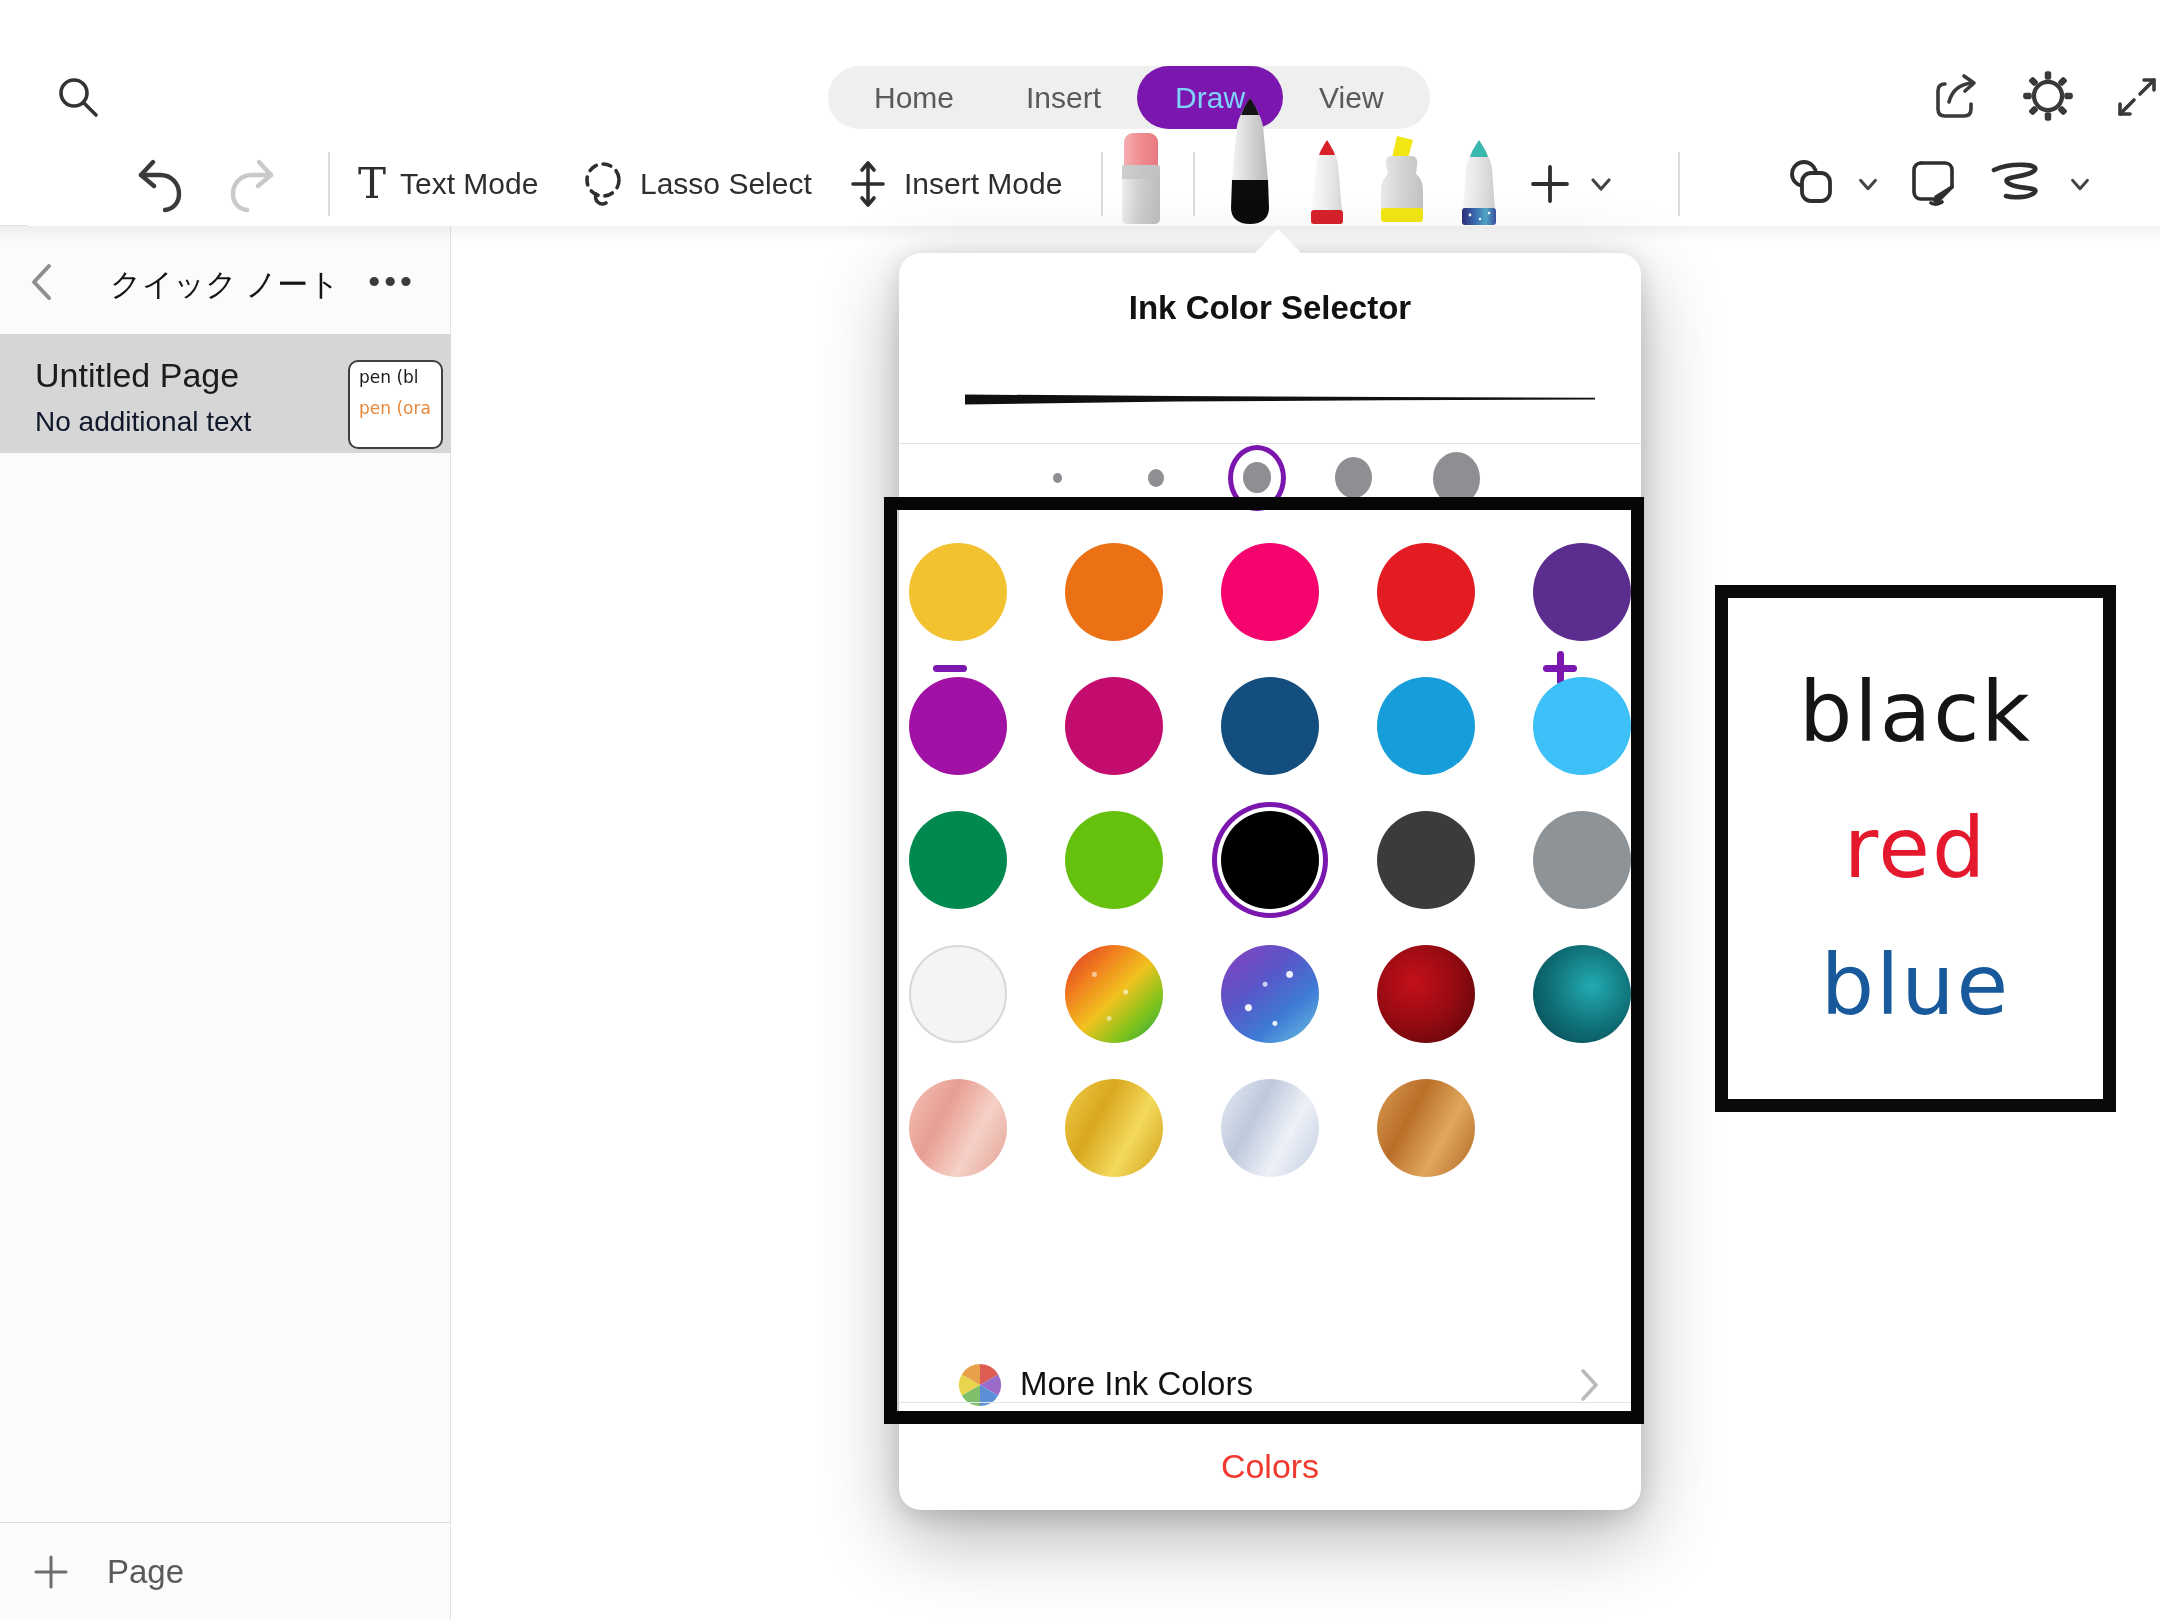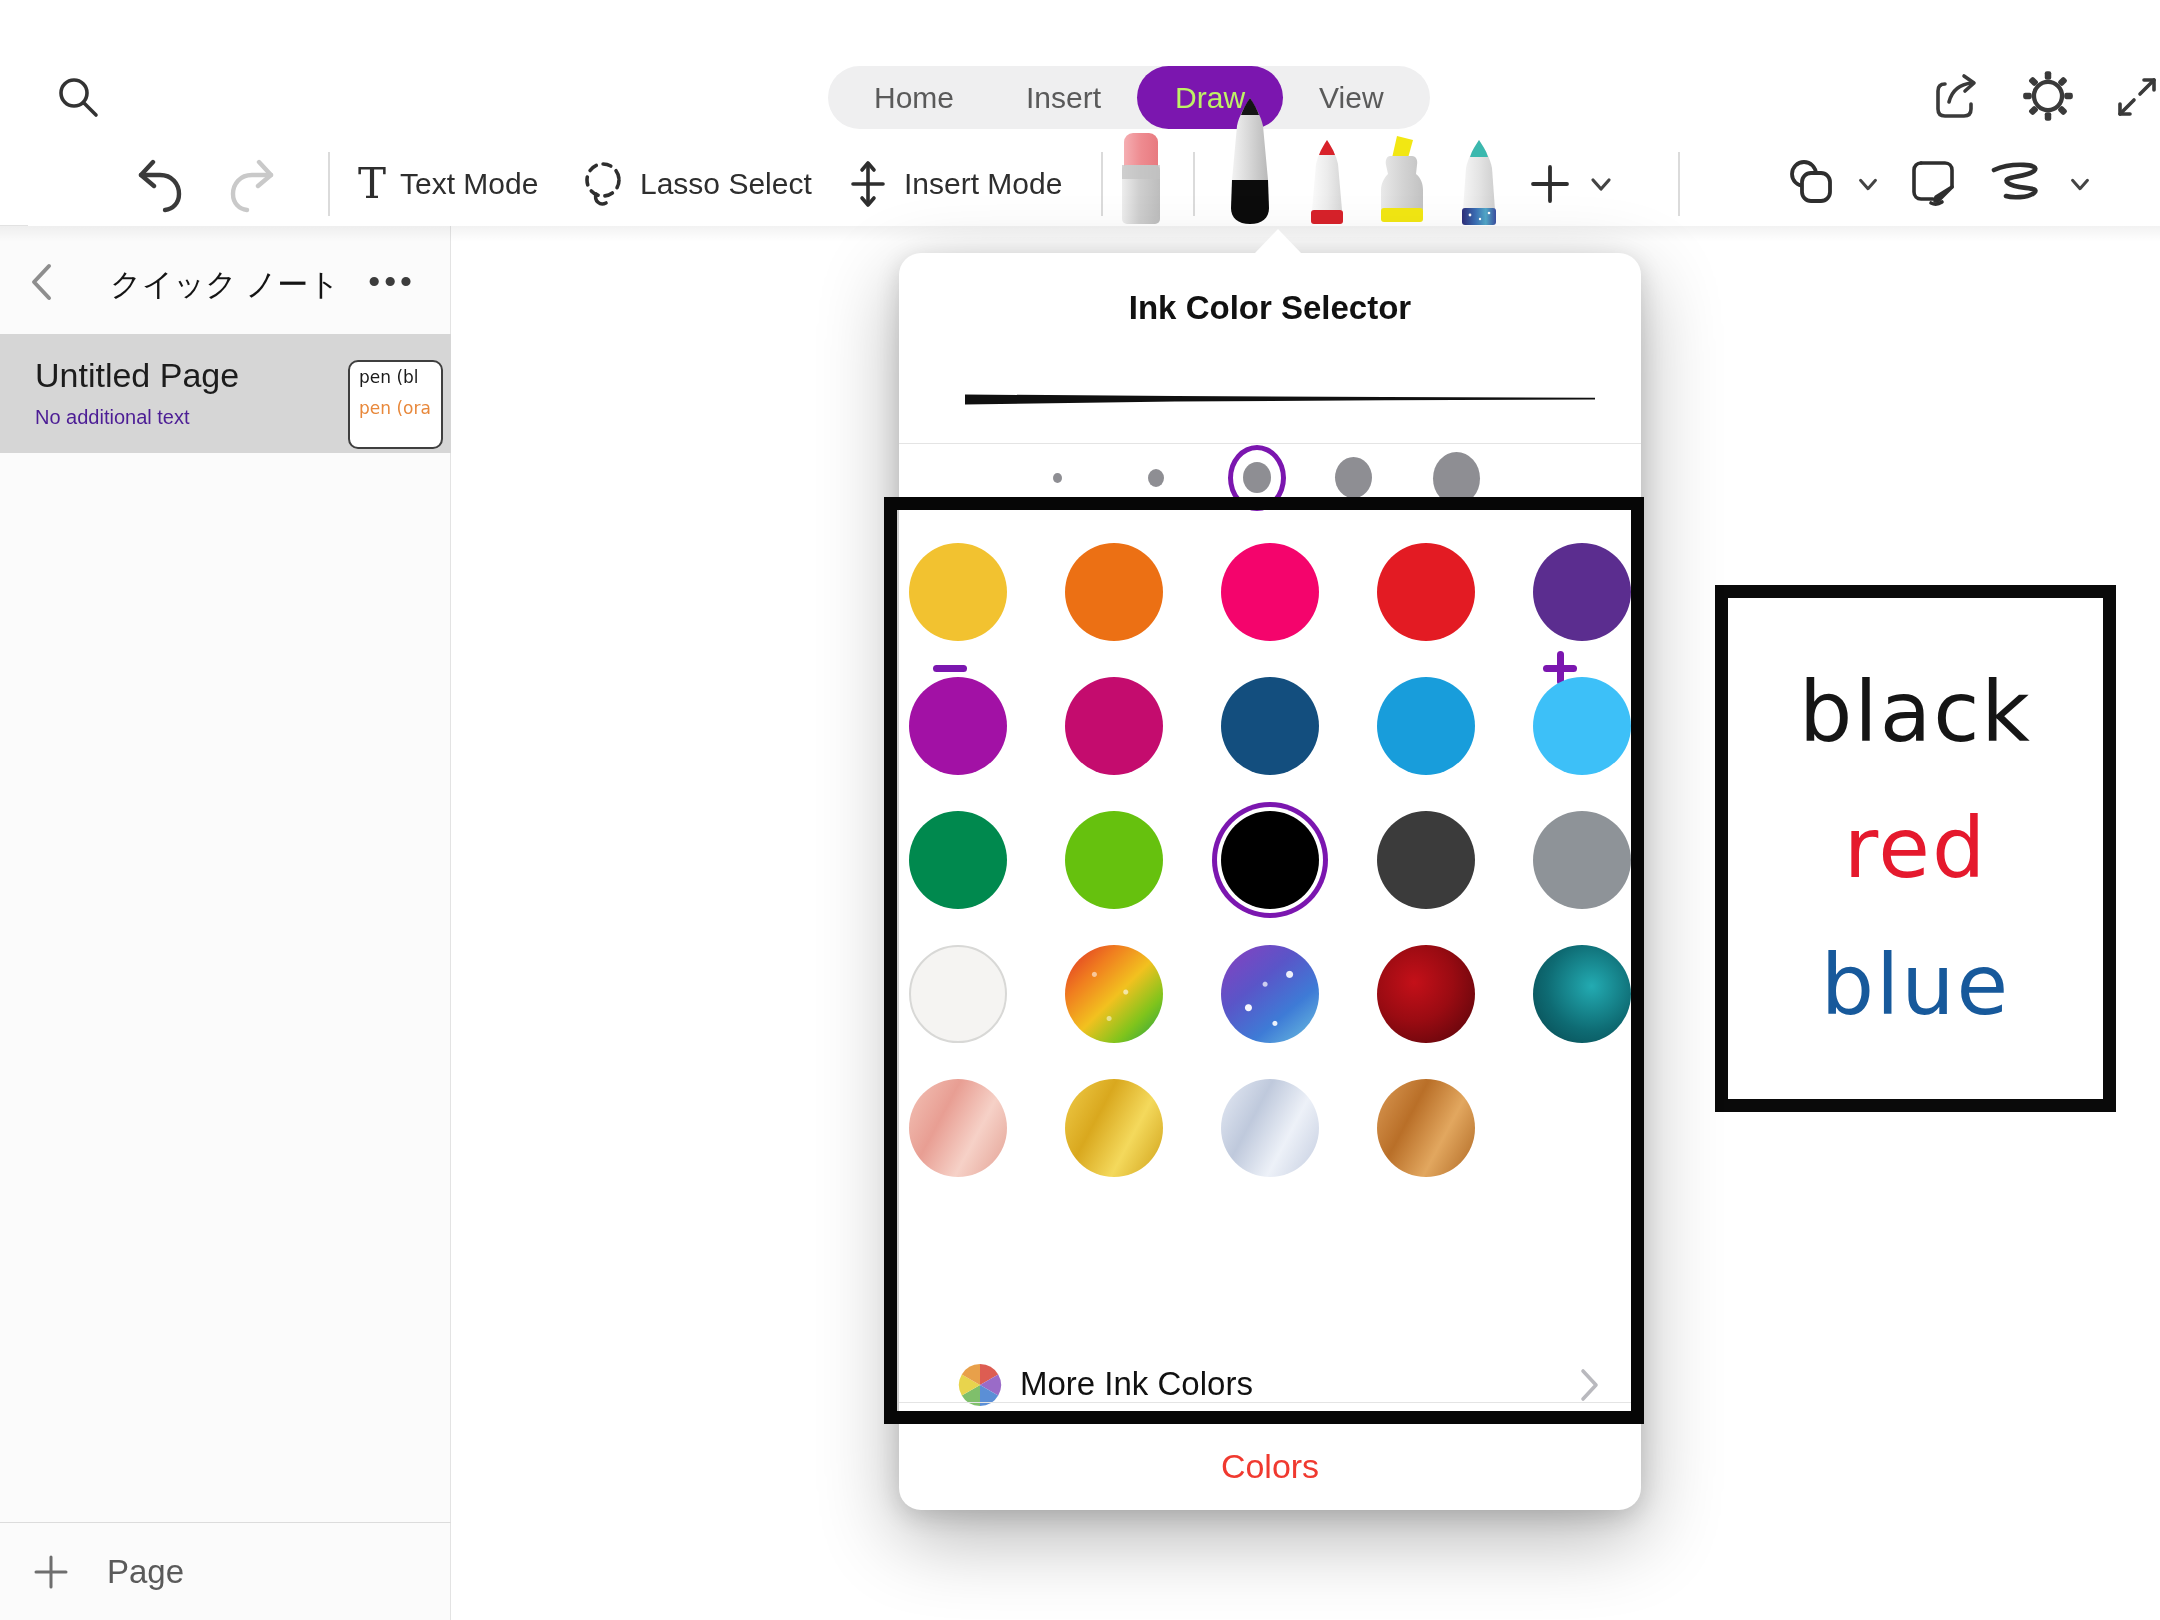--- a/index.html
+++ b/index.html
@@ -14,38 +14,38 @@
     background:linear-gradient(to bottom, rgba(0,0,0,0.05), rgba(0,0,0,0)); z-index:2; pointer-events:none; }
 
   .iconbtn { position:absolute; display:flex; align-items:center; justify-content:center; cursor:pointer; }
   svg { display:block; }
 
   
   #tabs { position:absolute; left:800px; top:66px; height:63px; background:#EFEFF0; border-radius:32px;
     display:flex; align-items:center; padding:0 10px; }
   .tab { font-size:30px; color:#5A5A5A; padding:0 36px; height:63px; display:flex; align-items:center;
     border-radius:32px; cursor:pointer; white-space:nowrap; }
-  .tab.selected { background:#7B16AF; color:#bef264; height:63px; padding:0 38px; }
+  .tab.selected { background:#7B16AF; color:#7dd3fc; height:63px; padding:0 38px; }
 
   
   .tb-divider { position:absolute; top:152px; width:2px; height:64px; background:#DBDBDB; }
   .tb-group { position:absolute; top:152px; height:64px; display:flex; align-items:center; gap:14px; cursor:pointer; }
   .tb-label { font-size:30px; color:#2E2E2E; white-space:nowrap; }
   .pen { position:absolute; cursor:pointer; }
 
   
   #sidebar { position:absolute; left:0; top:226px; width:451px; height:1394px; background:#FBFBFB;
     border-right:1px solid #E3E3E3; z-index:1; }
   #sb-header { position:absolute; left:0; top:28px; width:100%; height:60px; }
   #sb-title { position:absolute; left:50%; transform:translateX(-50%); top:10px; font-size:31px; color:#141414; white-space:nowrap; }
   #sb-ellipsis { position:absolute; right:34px; top:8px; font-size:34px; letter-spacing:4px; color:#3C3C3C; cursor:pointer; }
   #sb-back { position:absolute; left:28px; top:8px; cursor:pointer; }
   #page-row { position:absolute; left:0; top:108px; width:451px; height:119px; background:#D6D6D6; cursor:pointer; }
   #page-row-title { position:absolute; left:35px; top:22px; font-size:34px; color:#1C1C1C; }
-  #page-row-sub { position:absolute; left:35px; top:72px; font-size:20px; color:#4c1d95; }
+  #page-row-sub { position:absolute; left:35px; top:72px; font-size:28px; color:#0f172a; }
   #page-thumb { position:absolute; left:333px; top:26px; width:95px; height:89px; background:#fff;
     border:2px solid #3F3F3F; border-radius:10px; overflow:hidden; padding:7px 0 0 9px;margin-left:15px; }
   .thumb-line { font-family:"DejaVu Sans", sans-serif; font-size:17px; white-space:nowrap; line-height:1.0; margin-bottom:14px; }
   #sb-bottom-divider { position:absolute; left:0; bottom:97px; width:451px; height:1px; background:#DCDCDC; }
   #add-page { position:absolute; left:0; bottom:0; width:451px; height:96px; display:flex; align-items:center; cursor:pointer; }
   #add-page-label { font-size:33px; color:#5A5A5A; margin-left:38px; }
 
   
   #note-box { position:absolute; left:1715px; top:585px; width:401px; height:527px; border:13px solid #0A0A0A;
     background:#fff; z-index:4; display:flex; flex-direction:column; justify-content:center; align-items:center; gap:6px; }

